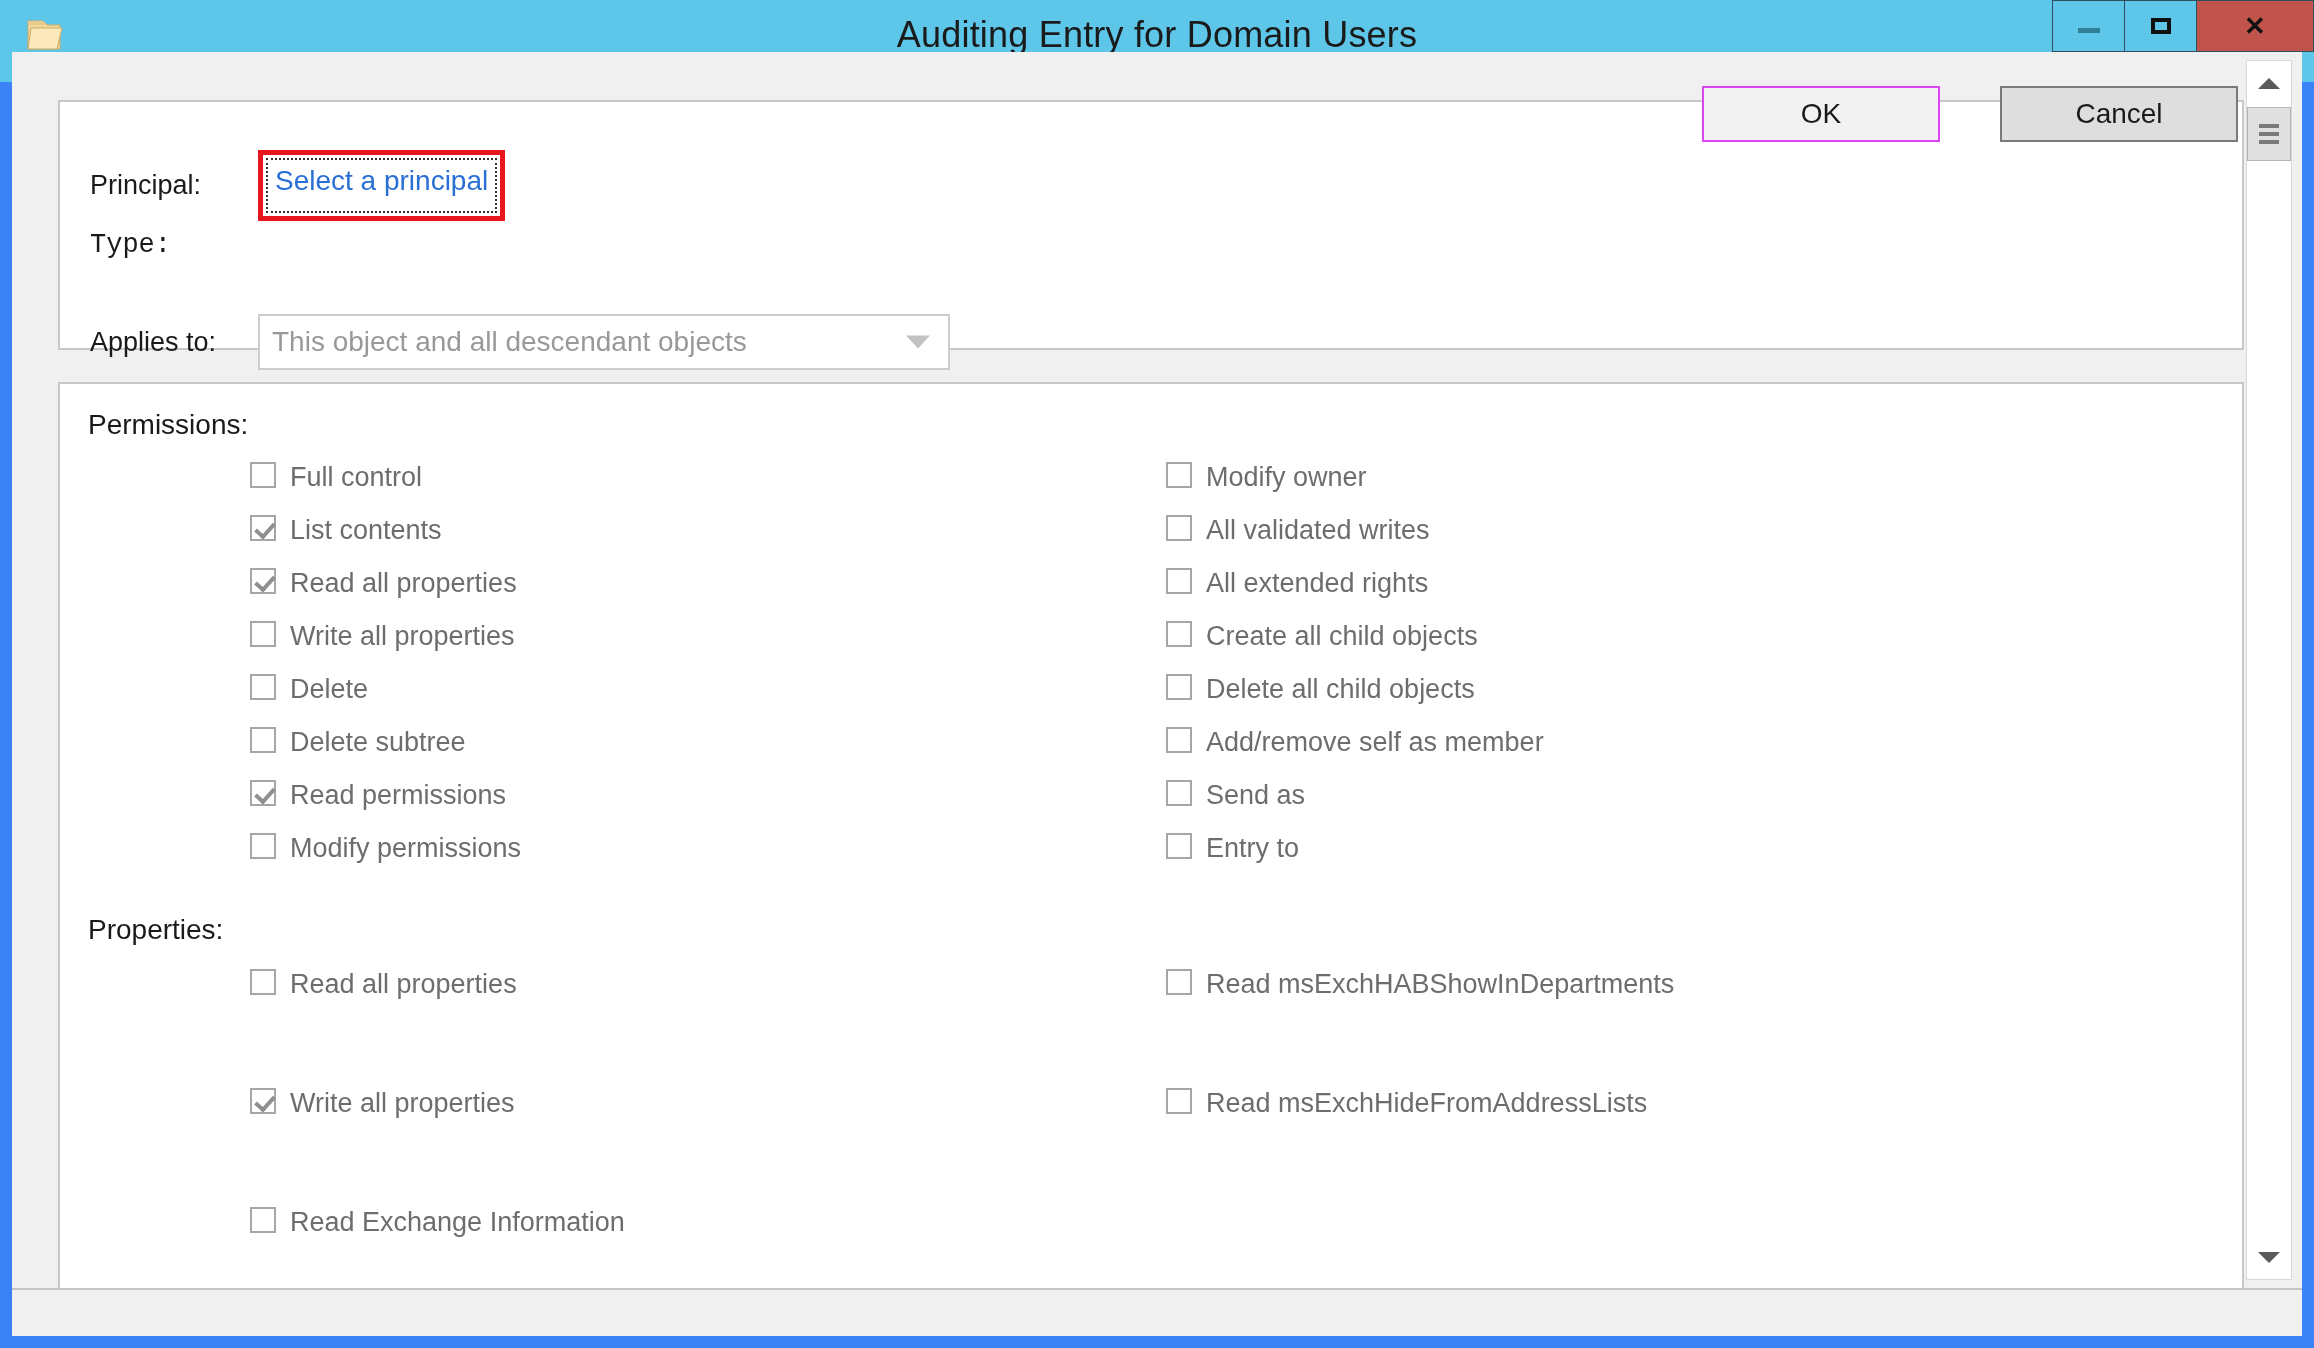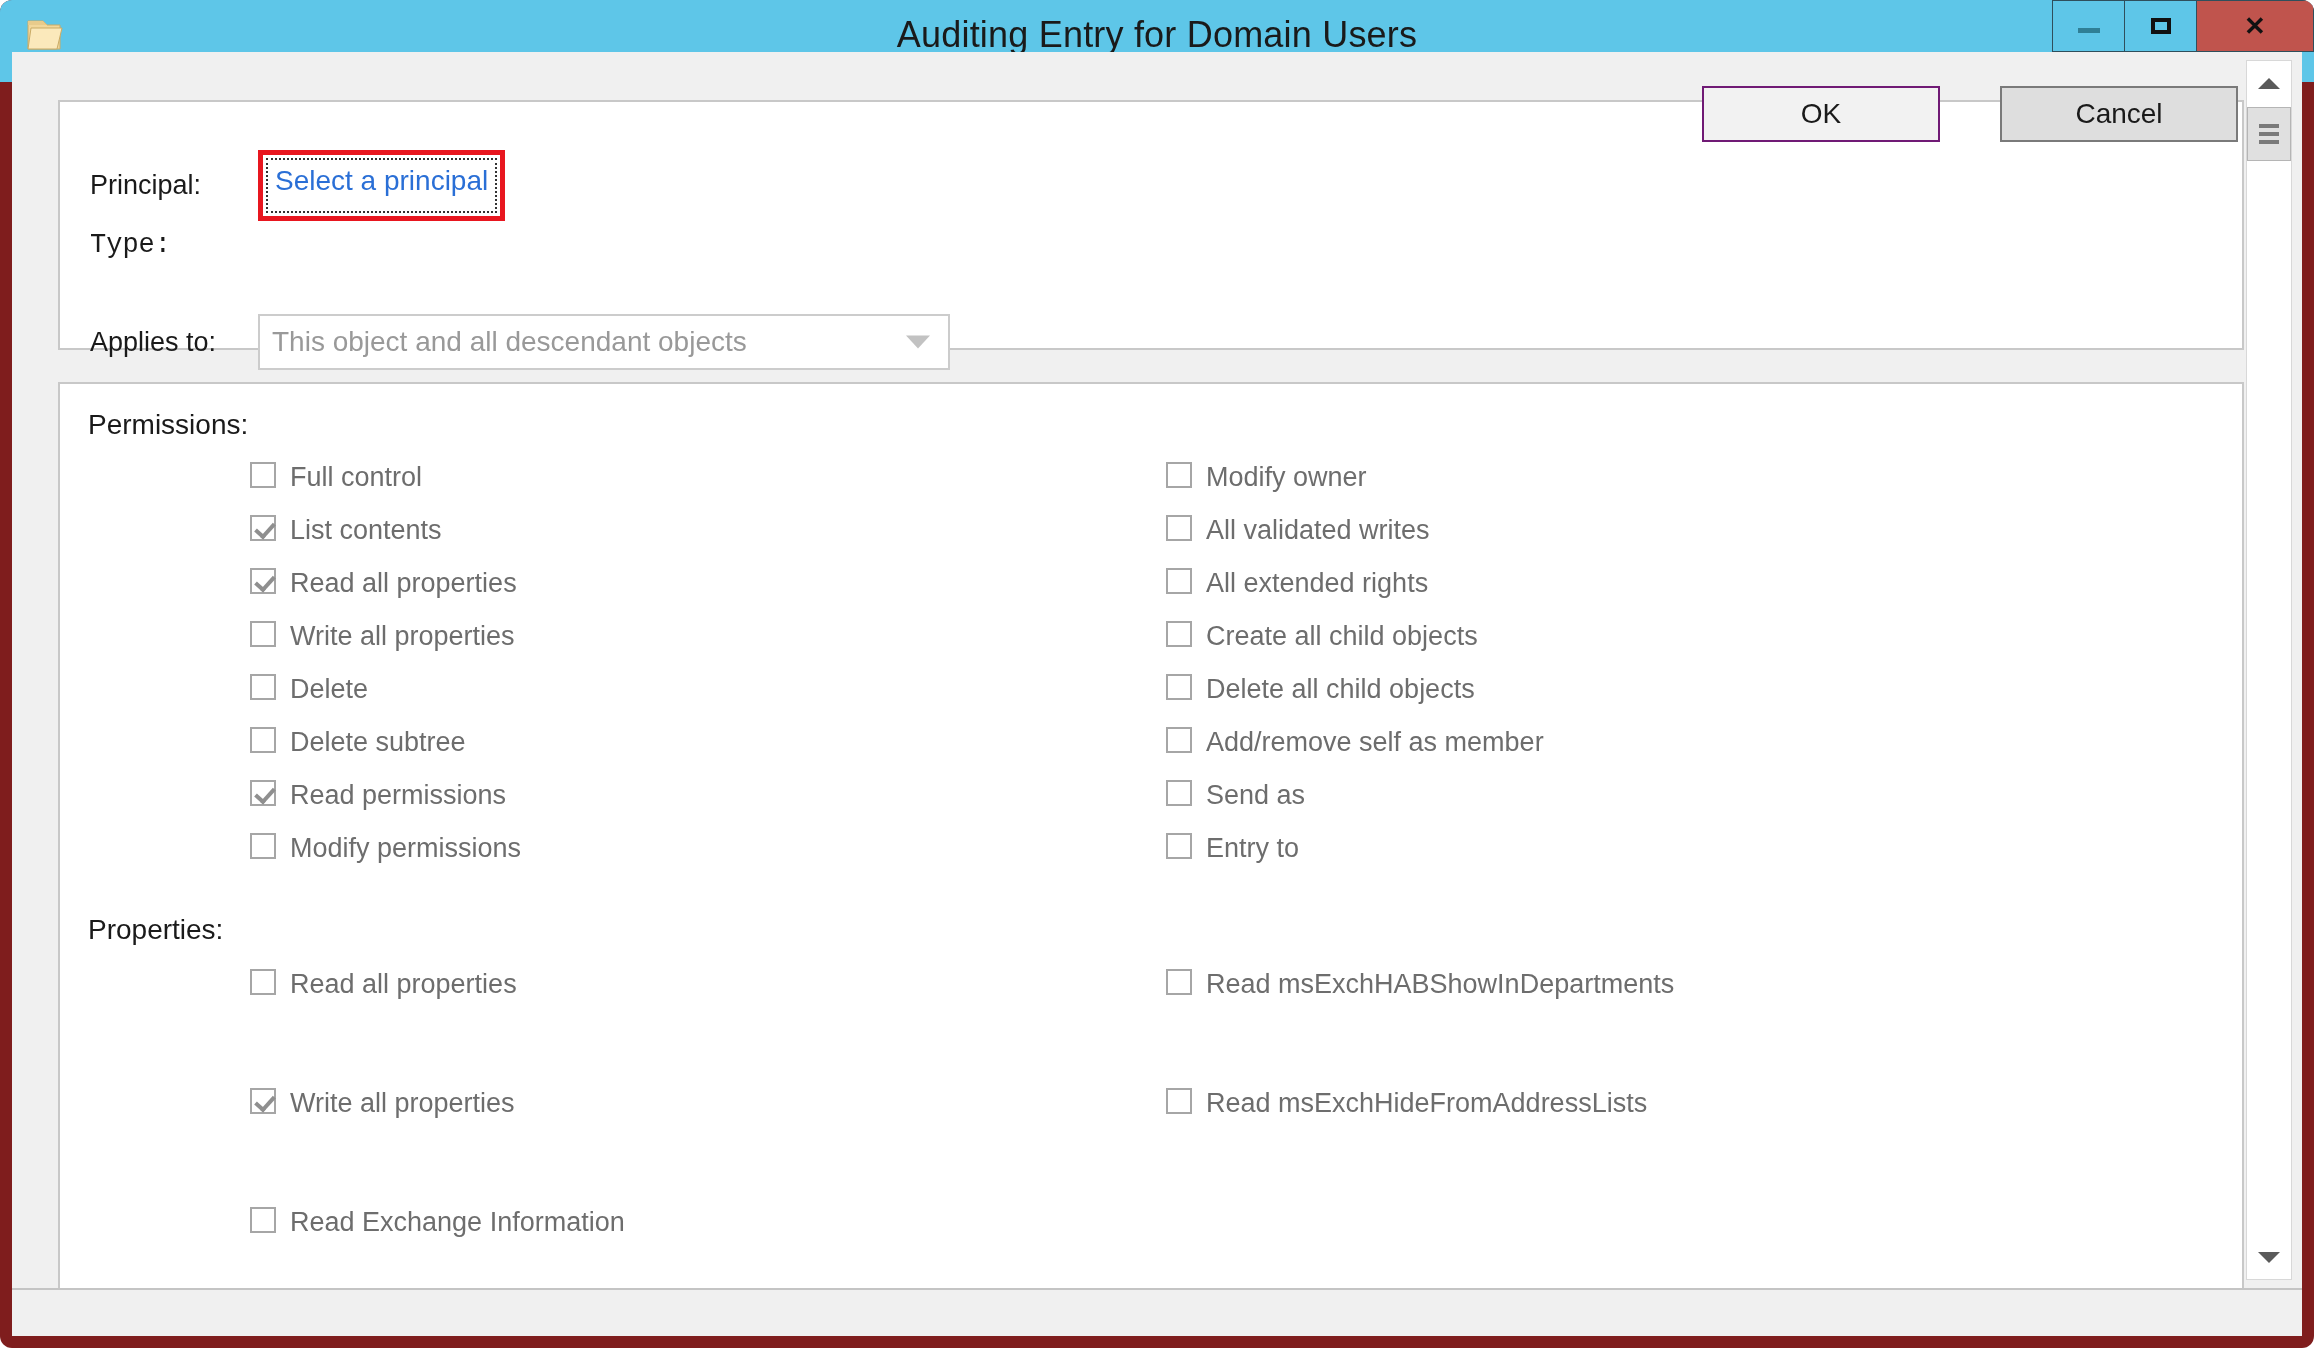--- a/index.html
+++ b/index.html
@@ -9,23 +9,22 @@
   }
   body {
     font-family: "Liberation Sans", sans-serif;
   }
 
   .window {
     position: relative;
     width: 2314px;
     height: 1348px;
     box-sizing: border-box;
-    background: #7f1d1d;
+    background: #3b82f6;
     overflow: hidden;
-    border-radius: 12px;
   }
 
   
   .titlebar {
     position: absolute;
     left: 0; top: 0;
     width: 2314px;
     height: 82px;
     background: #5ec6e8;
   }
@@ -320,21 +319,21 @@
     box-sizing: border-box;
     display: flex;
     align-items: center;
     justify-content: center;
     font-size: 28px;
     color: #1a1a1a;
   }
   .btn-ok {
     left: 1690px;
     background: #f2f2f2;
-    border: 2px solid #701a75;
+    border: 2px solid #d946ef;
   }
   .btn-cancel {
     left: 1988px;
     background: #dedede;
     border: 2px solid #7a7a7a;
   }
 </style>
 </head>
 <body>
 

